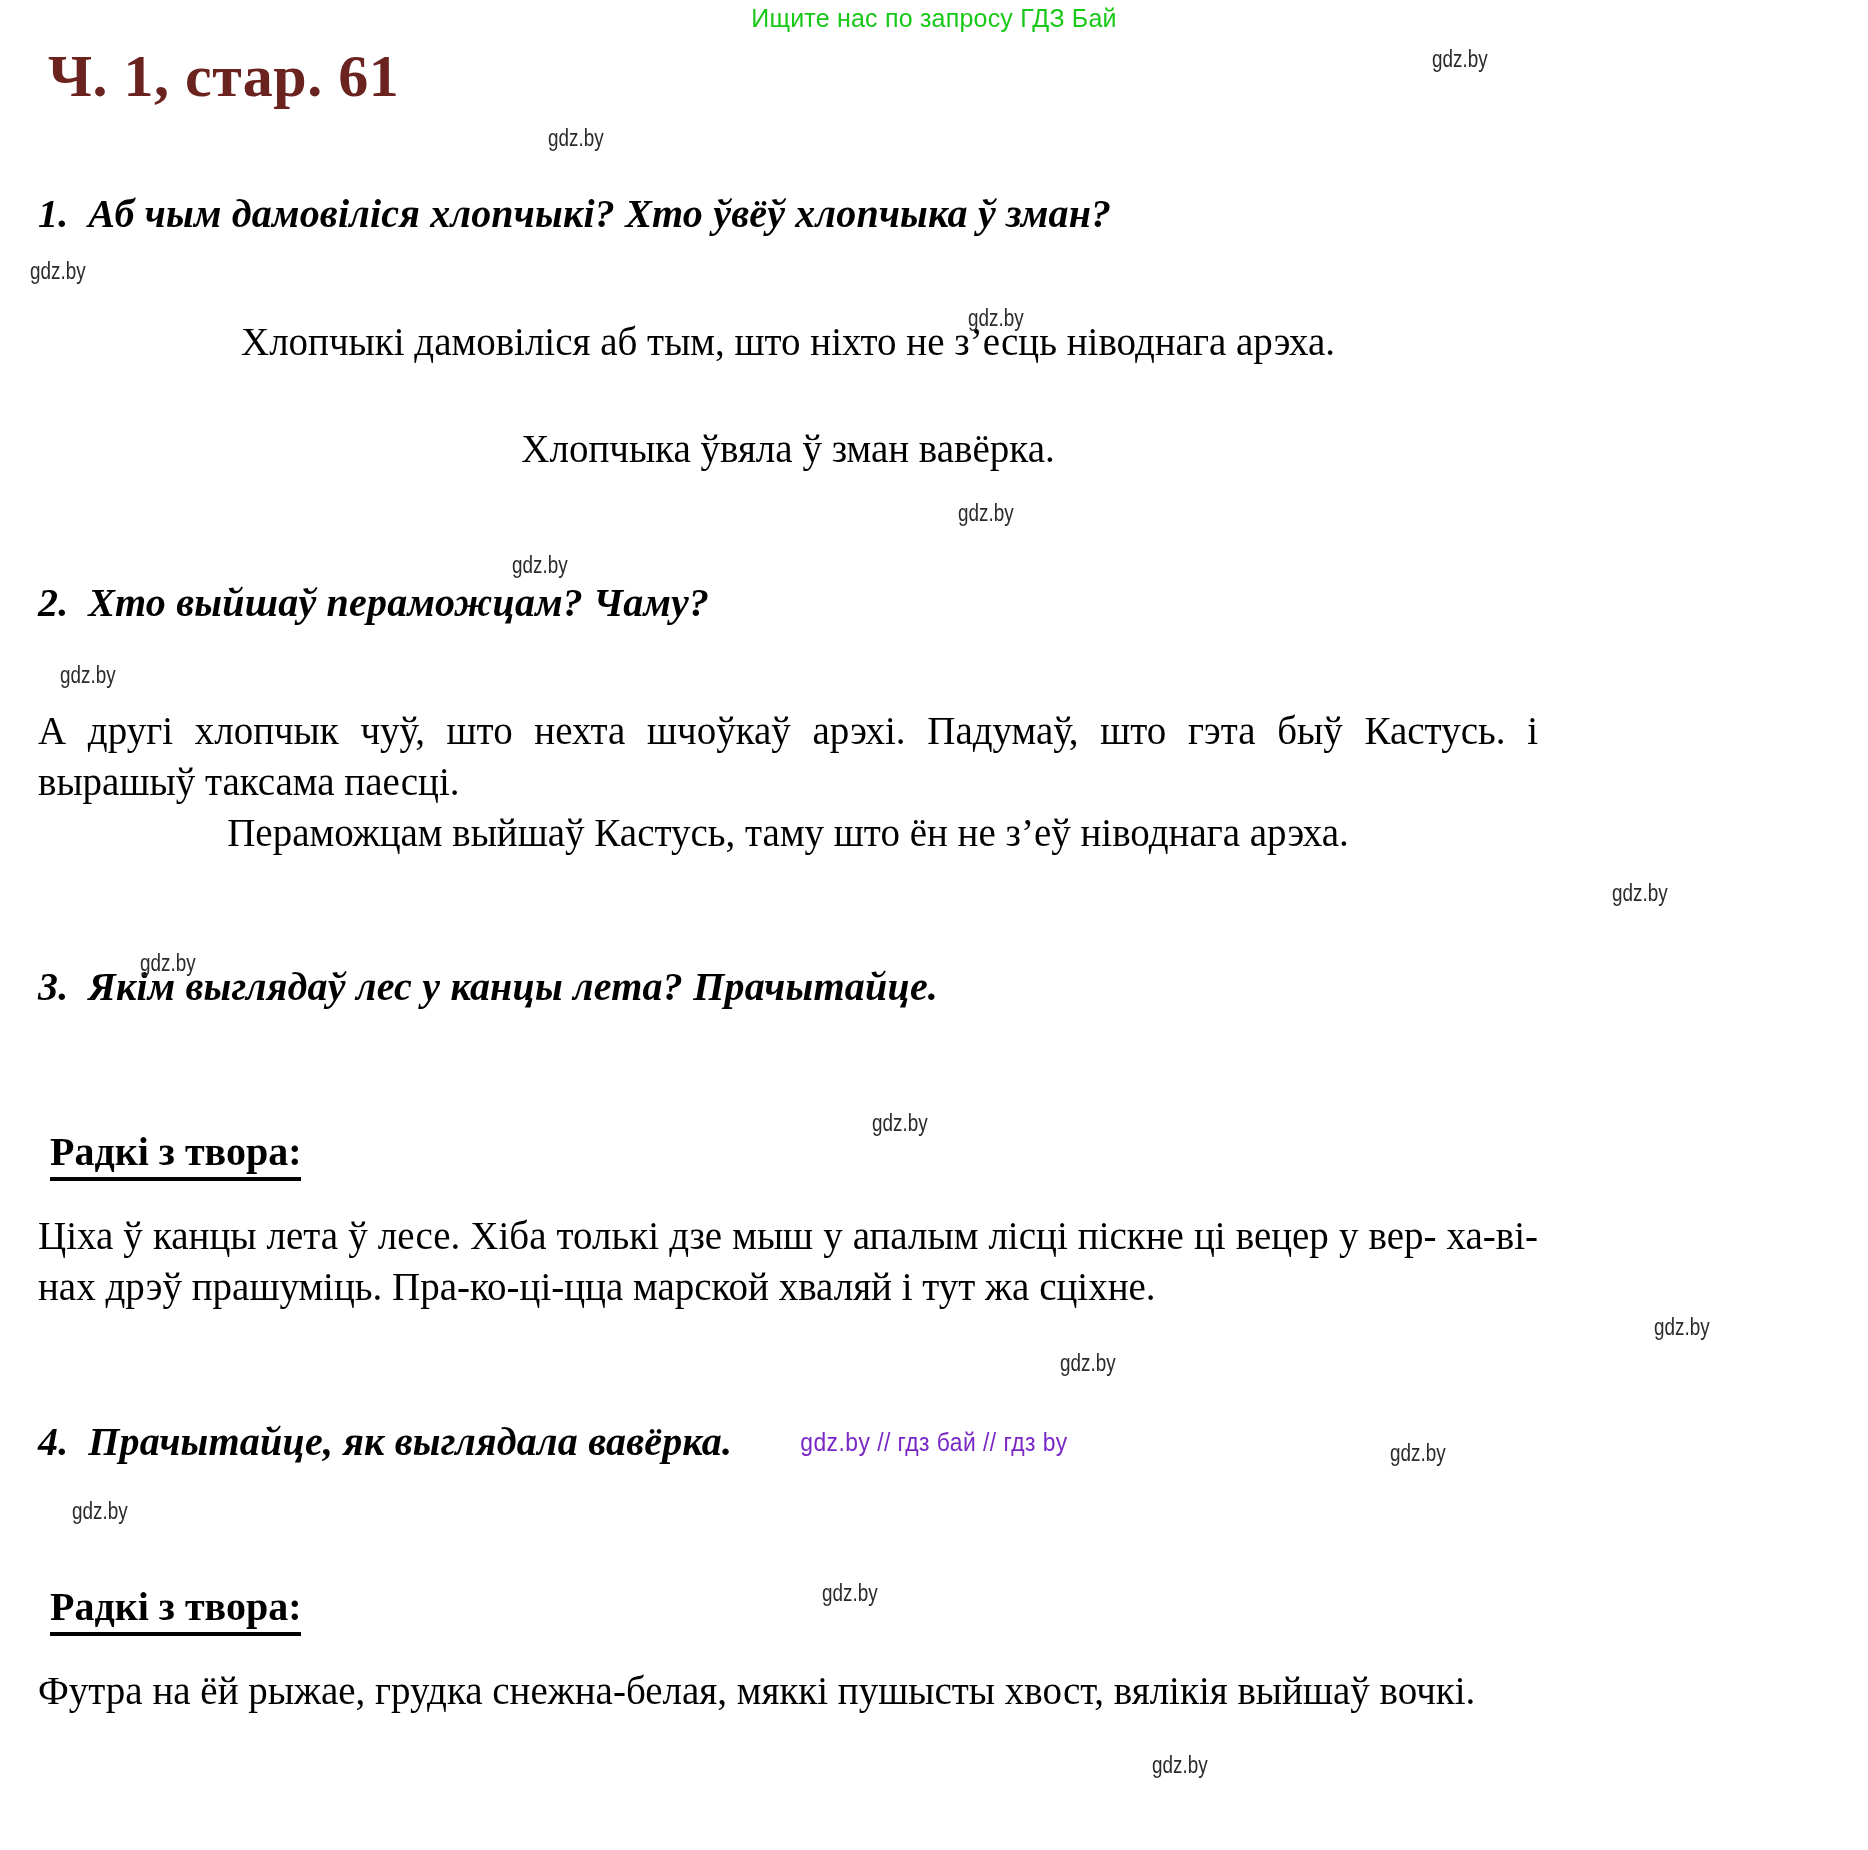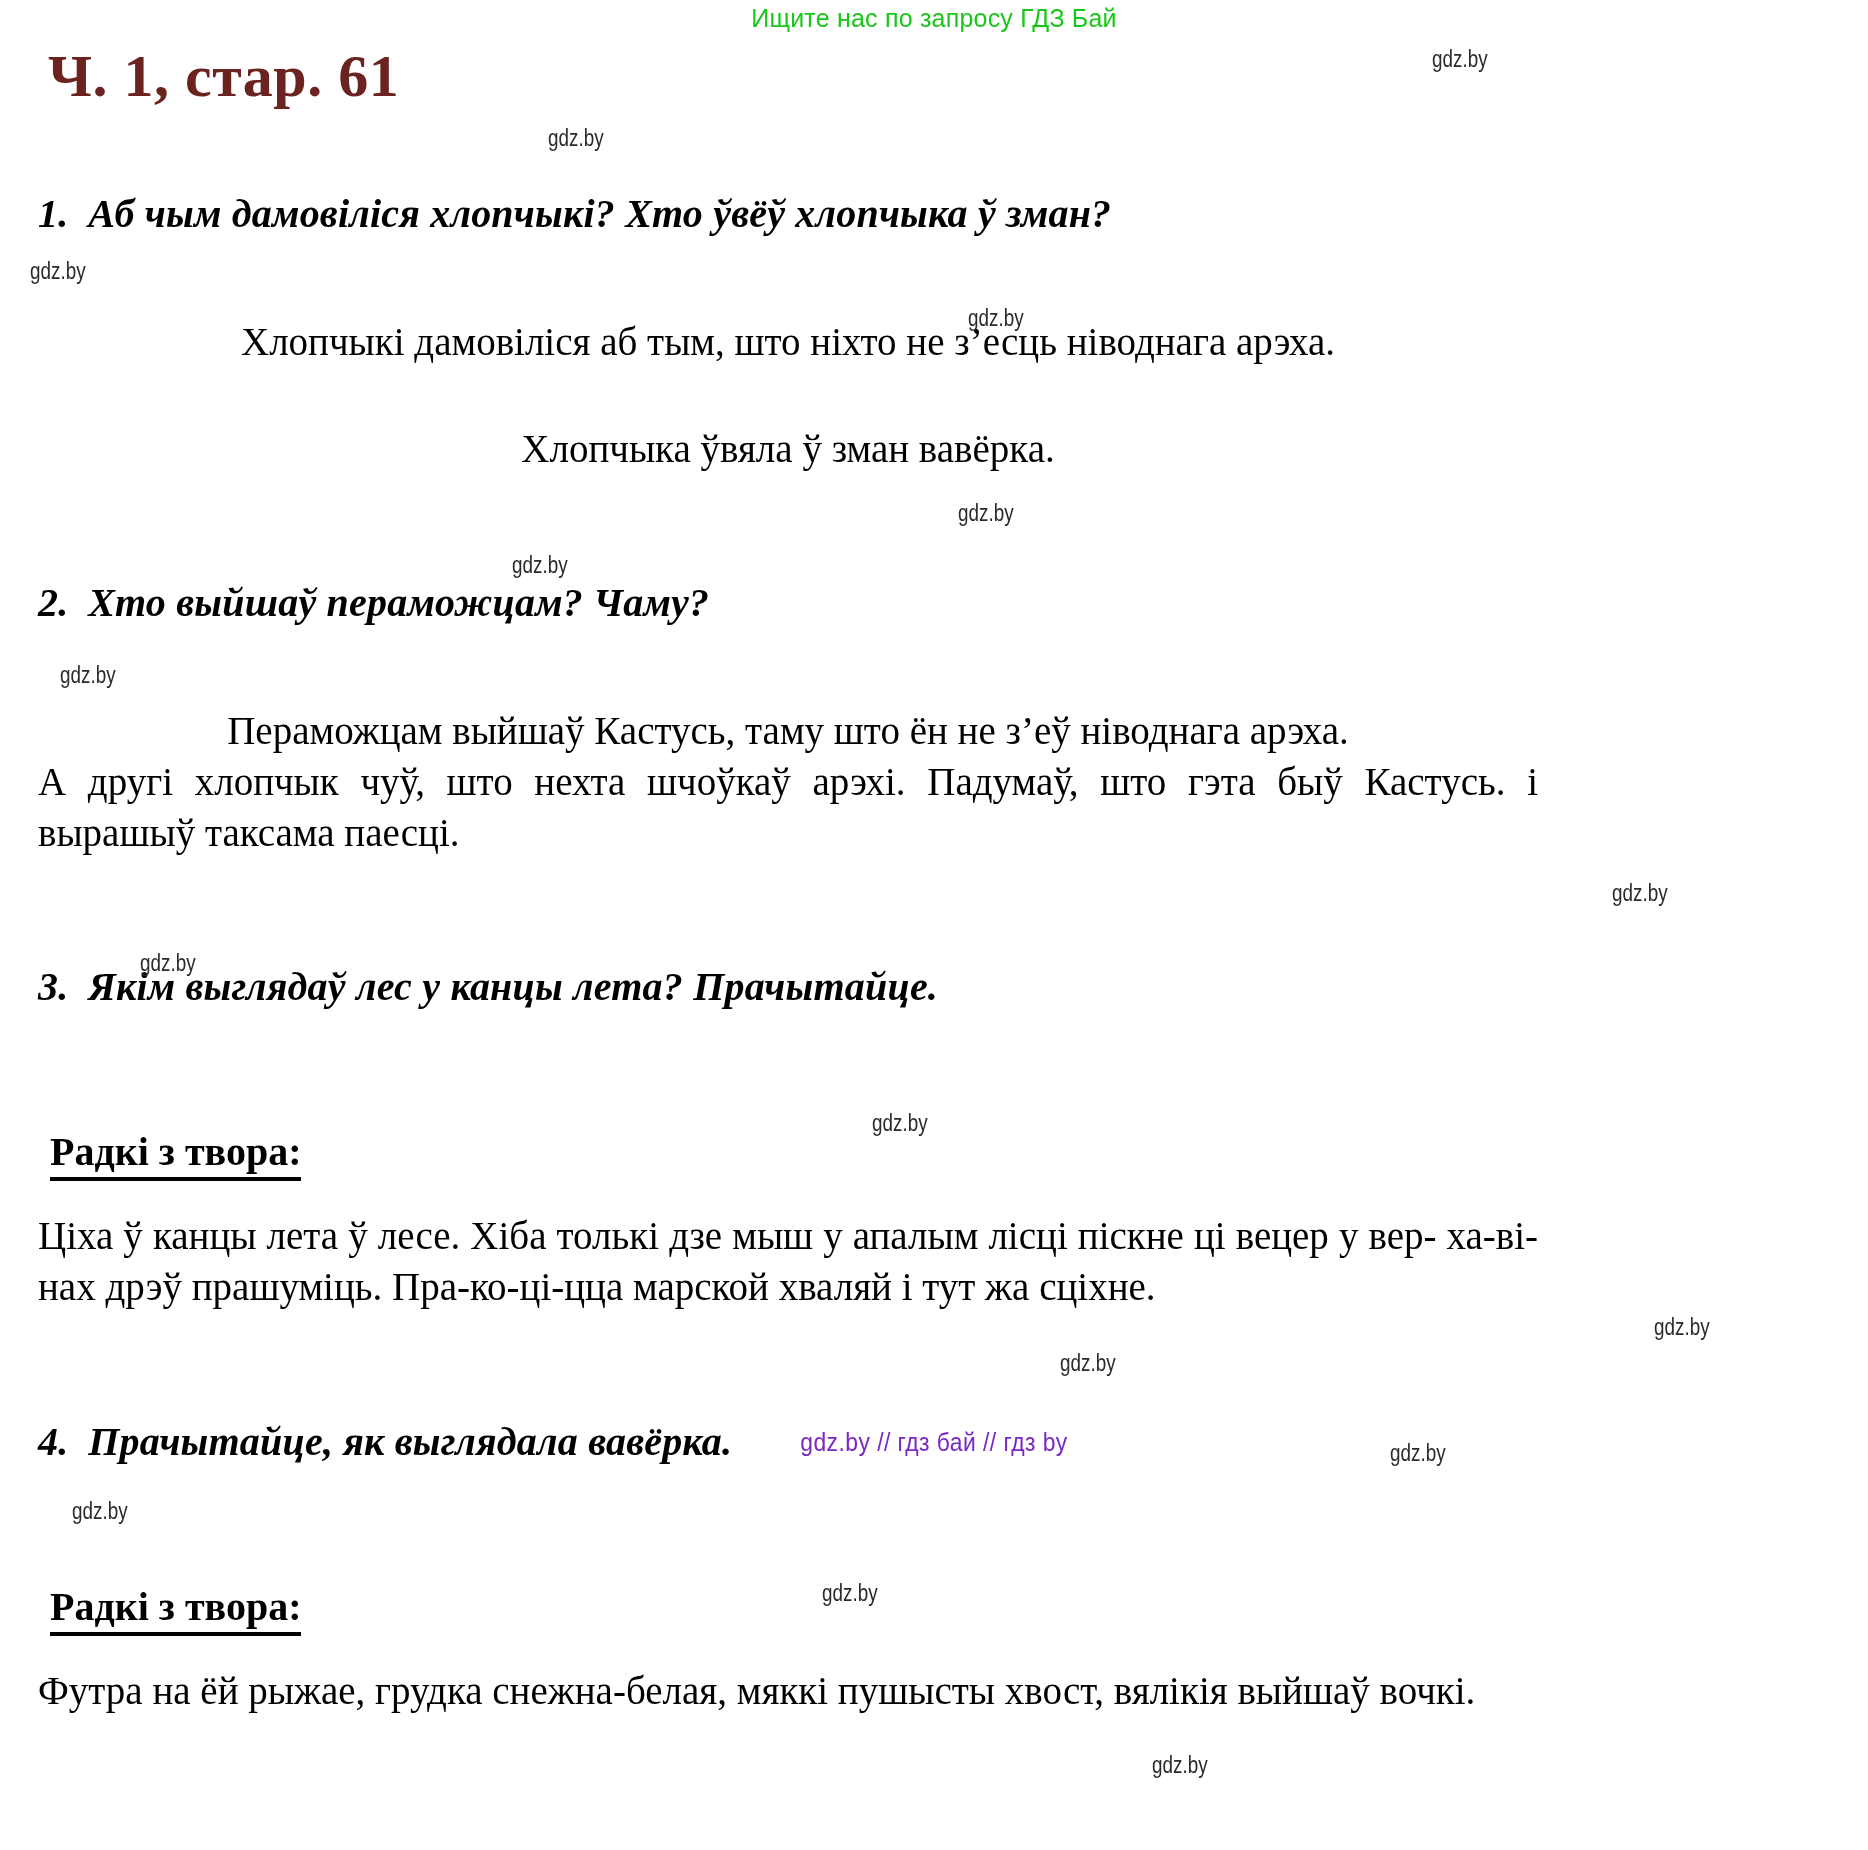--- a/index.html
+++ b/index.html
@@ -146,22 +146,22 @@
     </div>
 
     <div class="gap-xl"></div>
 
     <div>
       <p class="q-heading">
         <span class="q-num">2.</span>
         <span>Хто выйшаў пераможцам? Чаму?</span>
       </p>
       <div class="gap-l"></div>
+      <p class="body-text">А другі хлопчык чуў, што нехта шчоўкаў арэхі. Падумаў, што гэта быў Кастусь. і вырашыў таксама паесці.</p>
       <p class="body-text nojust">Пераможцам выйшаў Кастусь, таму што ён не з’еў ніводнага арэха.</p>
-      <p class="body-text">А другі хлопчык чуў, што нехта шчоўкаў арэхі. Падумаў, што гэта быў Кастусь. і вырашыў таксама паесці.</p>
     </div>
 
     <div class="gap-xl"></div>
 
     <div>
       <p class="q-heading">
         <span class="q-num">3.</span>
         <span>Якім выглядаў лес у канцы лета? Прачытайце.</span>
       </p>
       <div class="gap-xl"></div>

